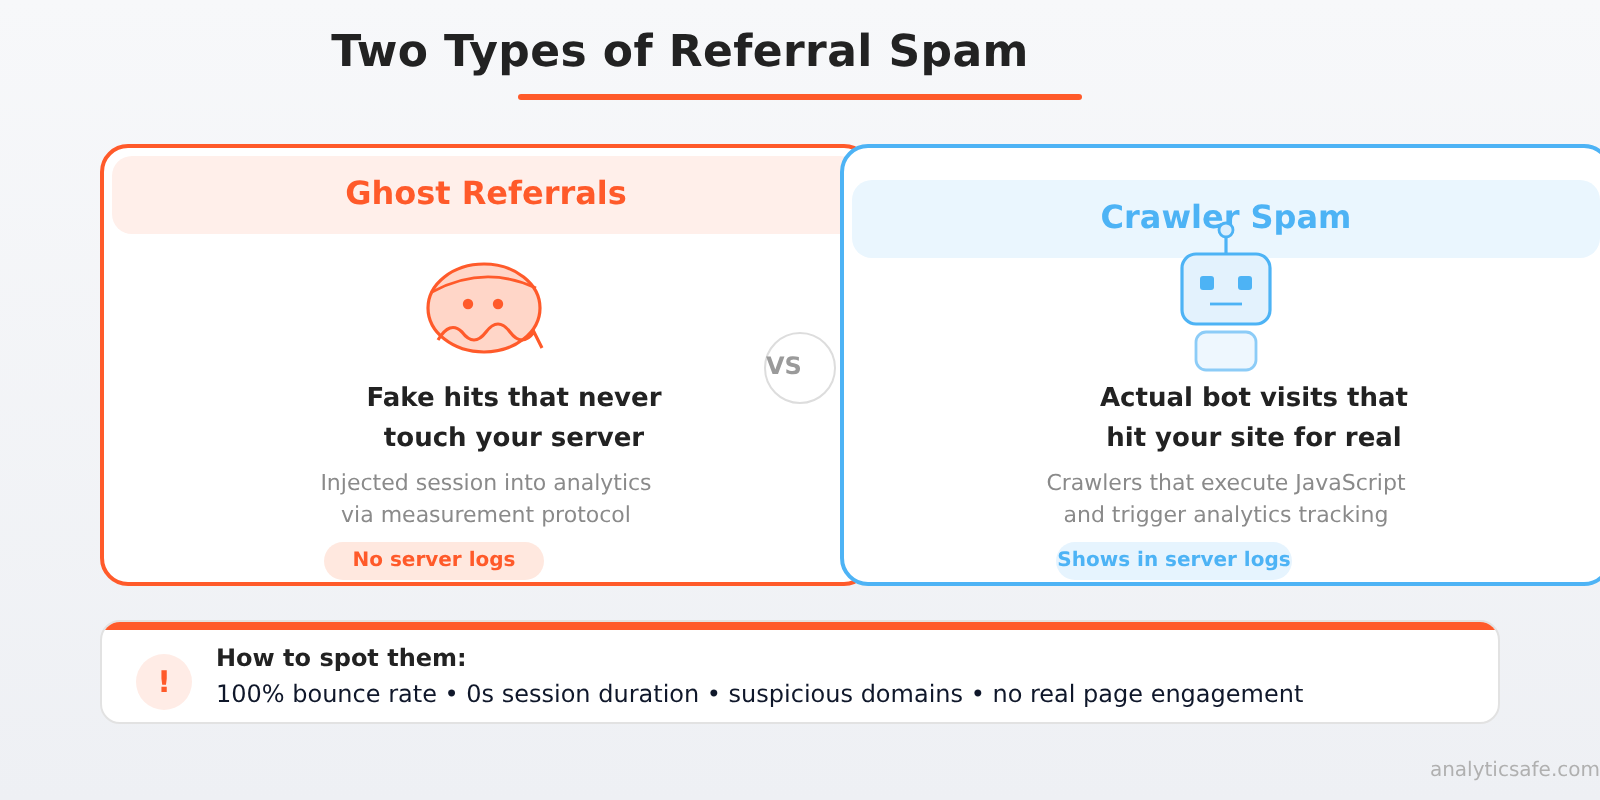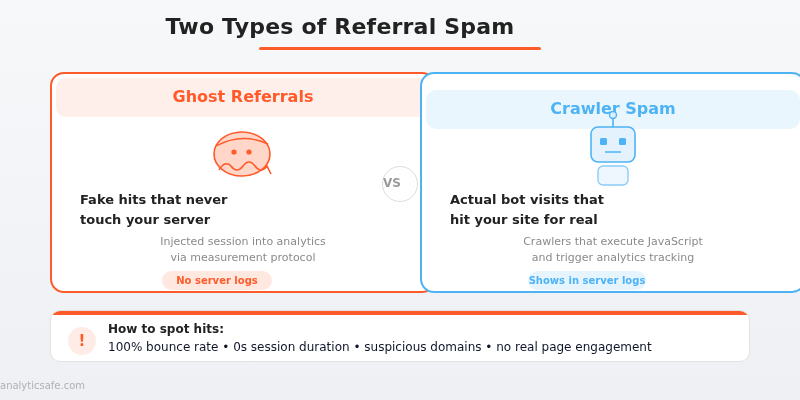--- a/index.html
+++ b/index.html
@@ -30,21 +30,21 @@
     position: absolute; left: 4px; right: 4px; top: 4px; height: 39px;
     border-radius: 10px; text-align: center; font-weight: bold; font-size: 16px;
     line-height: 38px;
   }
   .left .card-head { background: #ffefea; color: #ff5a2a; }
   .right .card-head { background: #eaf6fe; color: #4db3f5; margin-top: 12px; }
   .icon-wrap { position: absolute; left: 0; width: 100%; display: flex; justify-content: center; }
   .left .icon-wrap { top: 56px; }
   .right .icon-wrap { top: 36px; }
   .card-main {
-    position: absolute; left: 0; width: 100%; top: 116px; 
+    position: absolute; left: 0; width: 100%; top: 116px; text-align: center;
     font-size: 13px; font-weight: bold; color: #222; line-height: 20px; padding-left: 28px;
   }
   .card-sub {
     position: absolute; left: 0; width: 100%; top: 160px; text-align: center;
     font-size: 11px; color: #8a8a8a; line-height: 16px;
   }
   .badge {
     position: absolute; top: 197px; height: 19px; border-radius: 10px;
     font-size: 10px; font-weight: bold; line-height: 19px; text-align: center;
   }
@@ -66,21 +66,21 @@
     border-radius: 50%; background: #ffece6; color: #ff5a2a;
     font-weight: bold; font-size: 15px; text-align: center; line-height: 28px;
   }
   .tip-title {
     position: absolute; left: 57px; top: 11px; font-size: 12px; font-weight: bold; color: #222;
   }
   .tip-text {
     position: absolute; left: 57px; top: 29px; font-size: 12px; color: #0f172a;
   }
   .footer {
-    position: absolute; left: 0; top: 380px; width: 800px; text-align: left;
+    position: absolute; left: 0; top: 380px; width: 800px; text-align: right;
     font-size: 10px; color: #b0b0b0;
   }
 </style>
 </head>
 <body>
 
 <div class="title">Two Types of Referral Spam</div>
 <div class="title-underline"></div>
 
 <div class="card left">
@@ -131,17 +131,17 @@
   <div class="card-sub">
     <div>Crawlers that execute JavaScript</div>
     <div>and trigger analytics tracking</div>
   </div>
   <div class="badge">Shows in server logs</div>
 </div>
 
 <div class="tip">
   <div class="tip-bar"></div>
   <div class="tip-icon">!</div>
-  <div class="tip-title">How to spot hits:</div>
+  <div class="tip-title">How to spot them:</div>
   <div class="tip-text">100% bounce rate • 0s session duration • suspicious domains • no real page engagement</div>
 </div>
 
 <div class="footer">analyticsafe.com</div>
 
 </body></html>

